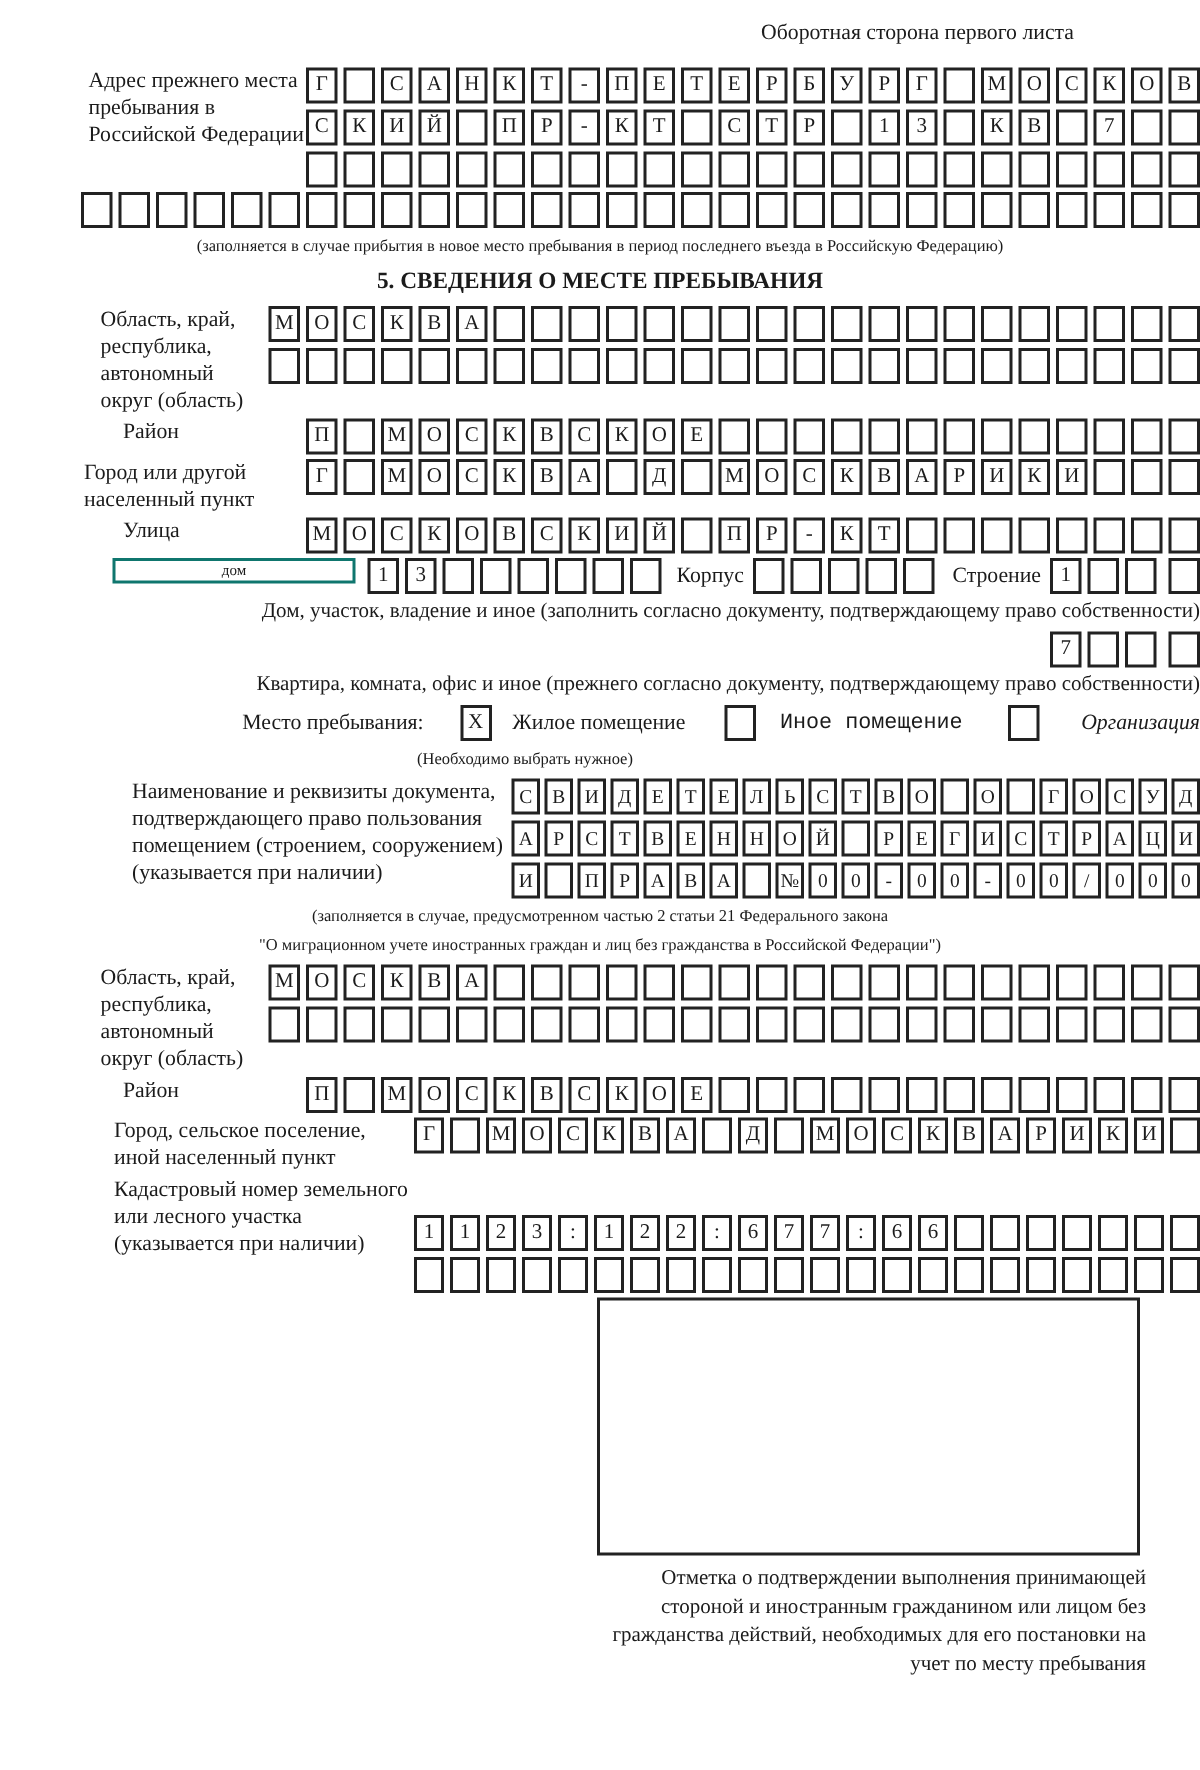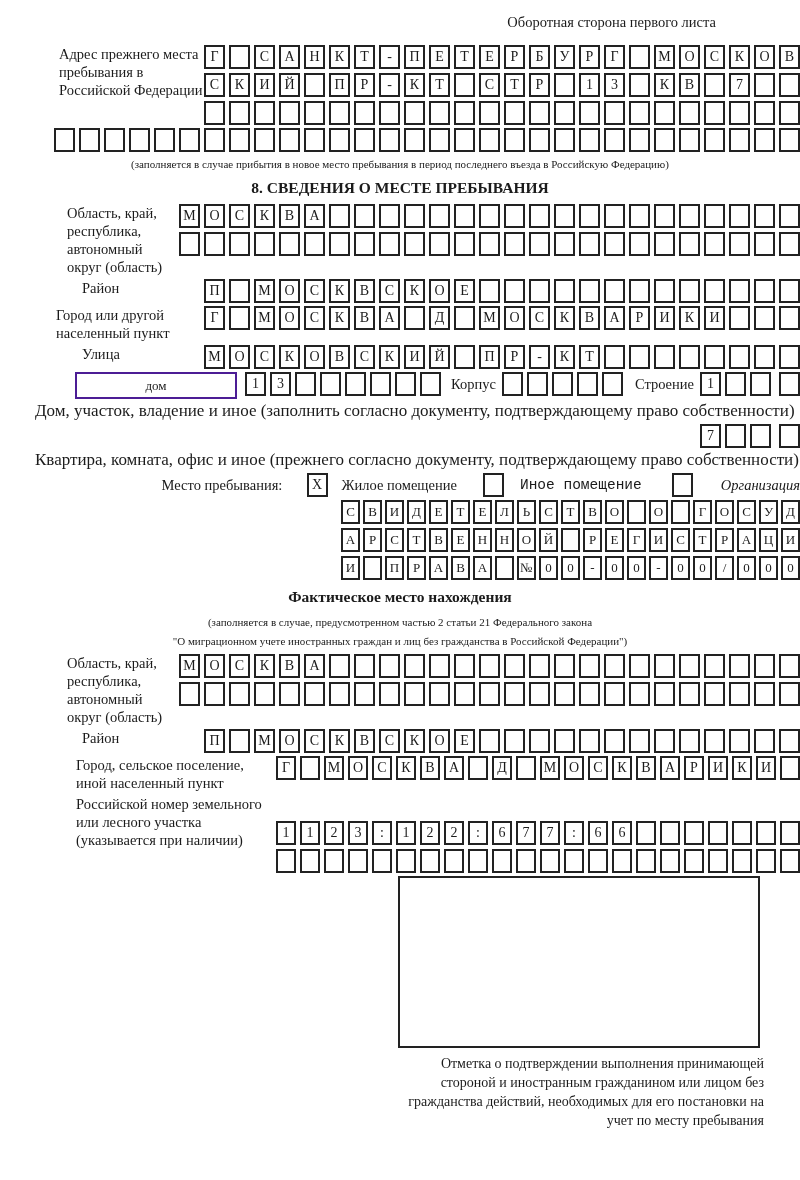--- a/index.html
+++ b/index.html
@@ -23,26 +23,26 @@
   .cellcol{display:flex;flex-direction:column;gap:4px;}
   .cell{
     width:21px;height:24px;border:2px solid #222;box-sizing:border-box;
     display:flex;align-items:center;justify-content:center;
     font-size:14px;line-height:14px;flex-shrink:0;
   }
   .cells.sm .cell{width:19px;height:24px;font-size:13px;}
   .cells.n20 .cell{width:20px;}
   .gap-left{margin-left:8px;}
   .wide-box{
-    border:2px solid #4c1d95;box-sizing:border-box;height:27px;
+    border:2px solid #0f766e;box-sizing:border-box;height:17px;
     display:flex;align-items:center;justify-content:center;
-    font-size:13px;flex-shrink:0;
+    font-size:10px;flex-shrink:0;
   }
   .note{font-size:11px;text-align:center;margin:1px 20px 4px 20px;line-height:18px;}
-  .note-left{font-size:17px;text-align:left;margin:1px 0 4px 35px;line-height:18px;}
+  .note-left{font-size:14px;text-align:right;margin:1px 0 4px 35px;line-height:18px;}
   .sec-title{font-weight:bold;font-size:15.5px;text-align:center;margin:6px 0 7px 0;}
   .inline-lbl{font-size:14.5px;line-height:24px;flex-shrink:0;}
   .stamp-box{border:2px solid #222;box-sizing:border-box;margin-left:398px;width:362px;height:172px;}
   .stamp-cap{width:370px;margin:4px 0 0 394px;text-align:right;font-size:14px;line-height:19px;}
   .mb6{margin-bottom:6px;}
 </style>
 </head>
 <body>
 
 <div class="page">
@@ -161,21 +161,21 @@
         <div class="cell"></div>
         <div class="cell"></div>
         <div class="cell"></div>
         <div class="cell"></div>
         <div class="cell"></div>
         <div class="cell"></div>
       </div>
   </div>
   <div class="note">(заполняется в случае прибытия в новое место пребывания в период последнего въезда в Российскую Федерацию)</div>
 
-  <div class="sec-title">8. СВЕДЕНИЯ О МЕСТЕ ПРЕБЫВАНИЯ</div>
+  <div class="sec-title">5. СВЕДЕНИЯ О МЕСТЕ ПРЕБЫВАНИЯ</div>
 
   <div class="row">
     <div class="lbl w112">Область, край, республика, автономный округ (область)</div>
     <div class="cellcol">
       <div class="cells">
           <div class="cell">М</div>
           <div class="cell">О</div>
           <div class="cell">С</div>
           <div class="cell">К</div>
           <div class="cell">В</div>
@@ -366,22 +366,24 @@
 
   <div class="row">
     <div class="inline-lbl w145">Место пребывания:</div>
     <div class="cell">X</div>
     <div class="inline-lbl" style="margin-left:14px;">Жилое помещение</div>
     <div class="cell" style="margin-left:26px;"> </div>
     <div class="inline-lbl" style="margin-left:16px;font-family:Liberation Mono, monospace;">Иное помещение</div>
     <div class="cell" style="margin-left:30px;"> </div>
     <div class="inline-lbl" style="margin-left:28px;font-style:italic;">Организация</div>
   </div>
-
-  <div class="row">
+  <div class="note" style="width:330px;margin-left:185px;margin-right:0;">(Необходимо выбрать нужное)</div>
+
+  <div class="row">
+    <div class="lbl w253">Наименование и реквизиты документа, подтверждающего право пользования помещением (строением, сооружением) (указывается при наличии)</div>
     <div class="cellcol">
       <div class="cells tight sm">
           <div class="cell">С</div>
           <div class="cell">В</div>
           <div class="cell">И</div>
           <div class="cell">Д</div>
           <div class="cell">Е</div>
           <div class="cell">Т</div>
           <div class="cell">Е</div>
           <div class="cell">Л</div>
@@ -441,21 +443,20 @@
           <div class="cell">0</div>
           <div class="cell">0</div>
           <div class="cell">/</div>
           <div class="cell">0</div>
           <div class="cell">0</div>
           <div class="cell">0</div>
         </div>
     </div>
   </div>
 
-  <div class="sec-title" style="margin-top:8px;">Фактическое место нахождения</div>
   <div class="note">(заполняется в случае, предусмотренном частью 2 статьи 21 Федерального закона</div>
   <div class="note" style="margin-top:-3px;">"О миграционном учете иностранных граждан и лиц без гражданства в Российской Федерации")</div>
 
   <div class="row">
     <div class="lbl w112">Область, край, республика, автономный округ (область)</div>
     <div class="cellcol">
       <div class="cells">
           <div class="cell">М</div>
           <div class="cell">О</div>
           <div class="cell">С</div>
@@ -564,21 +565,21 @@
         <div class="cell">А</div>
         <div class="cell">Р</div>
         <div class="cell">И</div>
         <div class="cell">К</div>
         <div class="cell">И</div>
         <div class="cell"></div>
       </div>
   </div>
 
   <div class="row">
-    <div class="lbl w200">Российской номер земельного или лесного участка (указывается при наличии)</div>
+    <div class="lbl w200">Кадастровый номер земельного или лесного участка (указывается при наличии)</div>
     <div class="cellcol" style="margin-top:26px;">
       <div class="cells n20">
           <div class="cell">1</div>
           <div class="cell">1</div>
           <div class="cell">2</div>
           <div class="cell">3</div>
           <div class="cell">:</div>
           <div class="cell">1</div>
           <div class="cell">2</div>
           <div class="cell">2</div>

